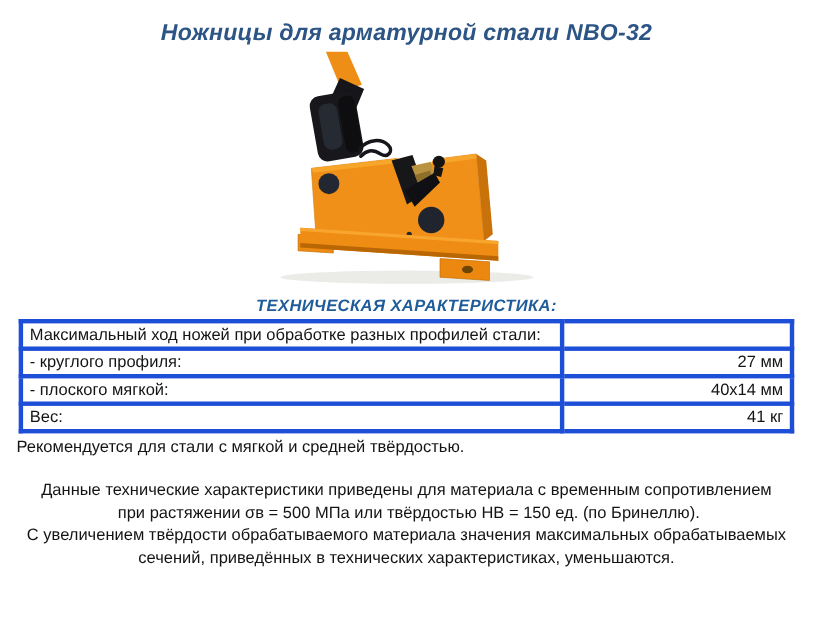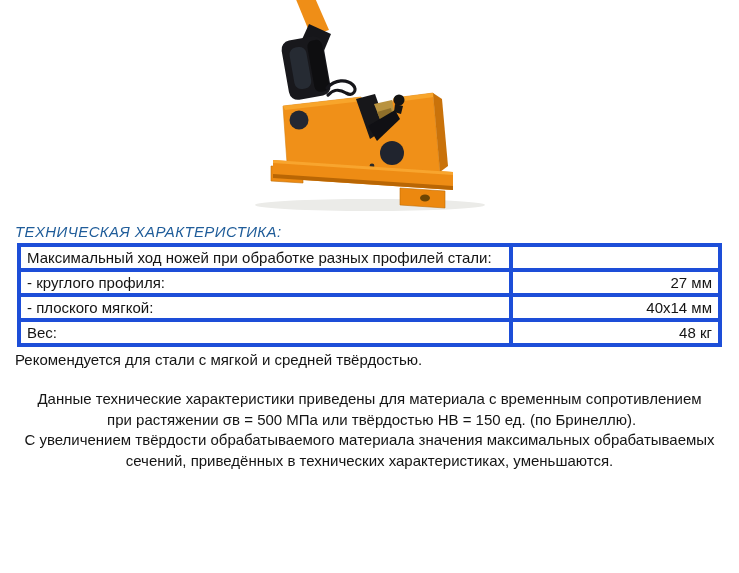--- a/index.html
+++ b/index.html
@@ -31,23 +31,23 @@
 
   .photo-wrap {
     height: 217px;
     text-align: center;
     margin-top: 0;
   }
   .photo-wrap svg { display: inline-block; }
 
   .spec-heading {
     margin: 6px 0 3px 0;
-    text-align: left;
+    text-align: center;
     font-size: 15px;
-    font-weight: normal;
+    font-weight: bold;
     font-style: italic;
     color: #1f5c99;
     letter-spacing: 0.4px;
   }
 
   table.spec {
     width: 705px;
     margin: 0 auto;
     border-collapse: collapse;
     font-size: 15px;
@@ -70,20 +70,21 @@
     line-height: 20.5px;
     white-space: pre-wrap;
     text-align: center;
   }
 </style>
 </head>
 <body>
 
 <div class="page">
 
+  <h1 class="title">Ножницы для арматурной стали NBO-32</h1>
 
 
   <div class="photo-wrap">
     <svg width="290" height="217" viewBox="0 0 290 217" aria-label="shear machine photo">
 
       <ellipse cx="145" cy="205" rx="115" ry="6" fill="#ebebe8"></ellipse>
 
       <g>
         <polygon points="58,106 136,97 153,138 169,98 208,93 215,172 62,163" fill="#f09018" stroke="#d87f0c" stroke-width="0.6" stroke-linejoin="round"></polygon>
 
@@ -138,21 +139,21 @@
       <tr>
         <td class="col-label">- круглого профиля:</td>
         <td class="col-value">27 мм</td>
       </tr>
       <tr>
         <td class="col-label">- плоского мягкой:</td>
         <td class="col-value">40х14 мм</td>
       </tr>
       <tr>
         <td class="col-label">Вес:</td>
-        <td class="col-value">48 кг</td>
+        <td class="col-value">41 кг</td>
       </tr>
     </tbody>
   </table>
 
   <p class="note">Рекомендуется для стали с мягкой и средней твёрдостью.</p>
 
   <p class="details">Данные технические характеристики приведены для материала с временным сопротивлением
  при растяжении σв = 500 МПа или твёрдостью НВ = 150 ед. (по Бринеллю).
 С увеличением твёрдости обрабатываемого материала значения максимальных обрабатываемых
 сечений, приведённых в технических характеристиках, уменьшаются.</p>

